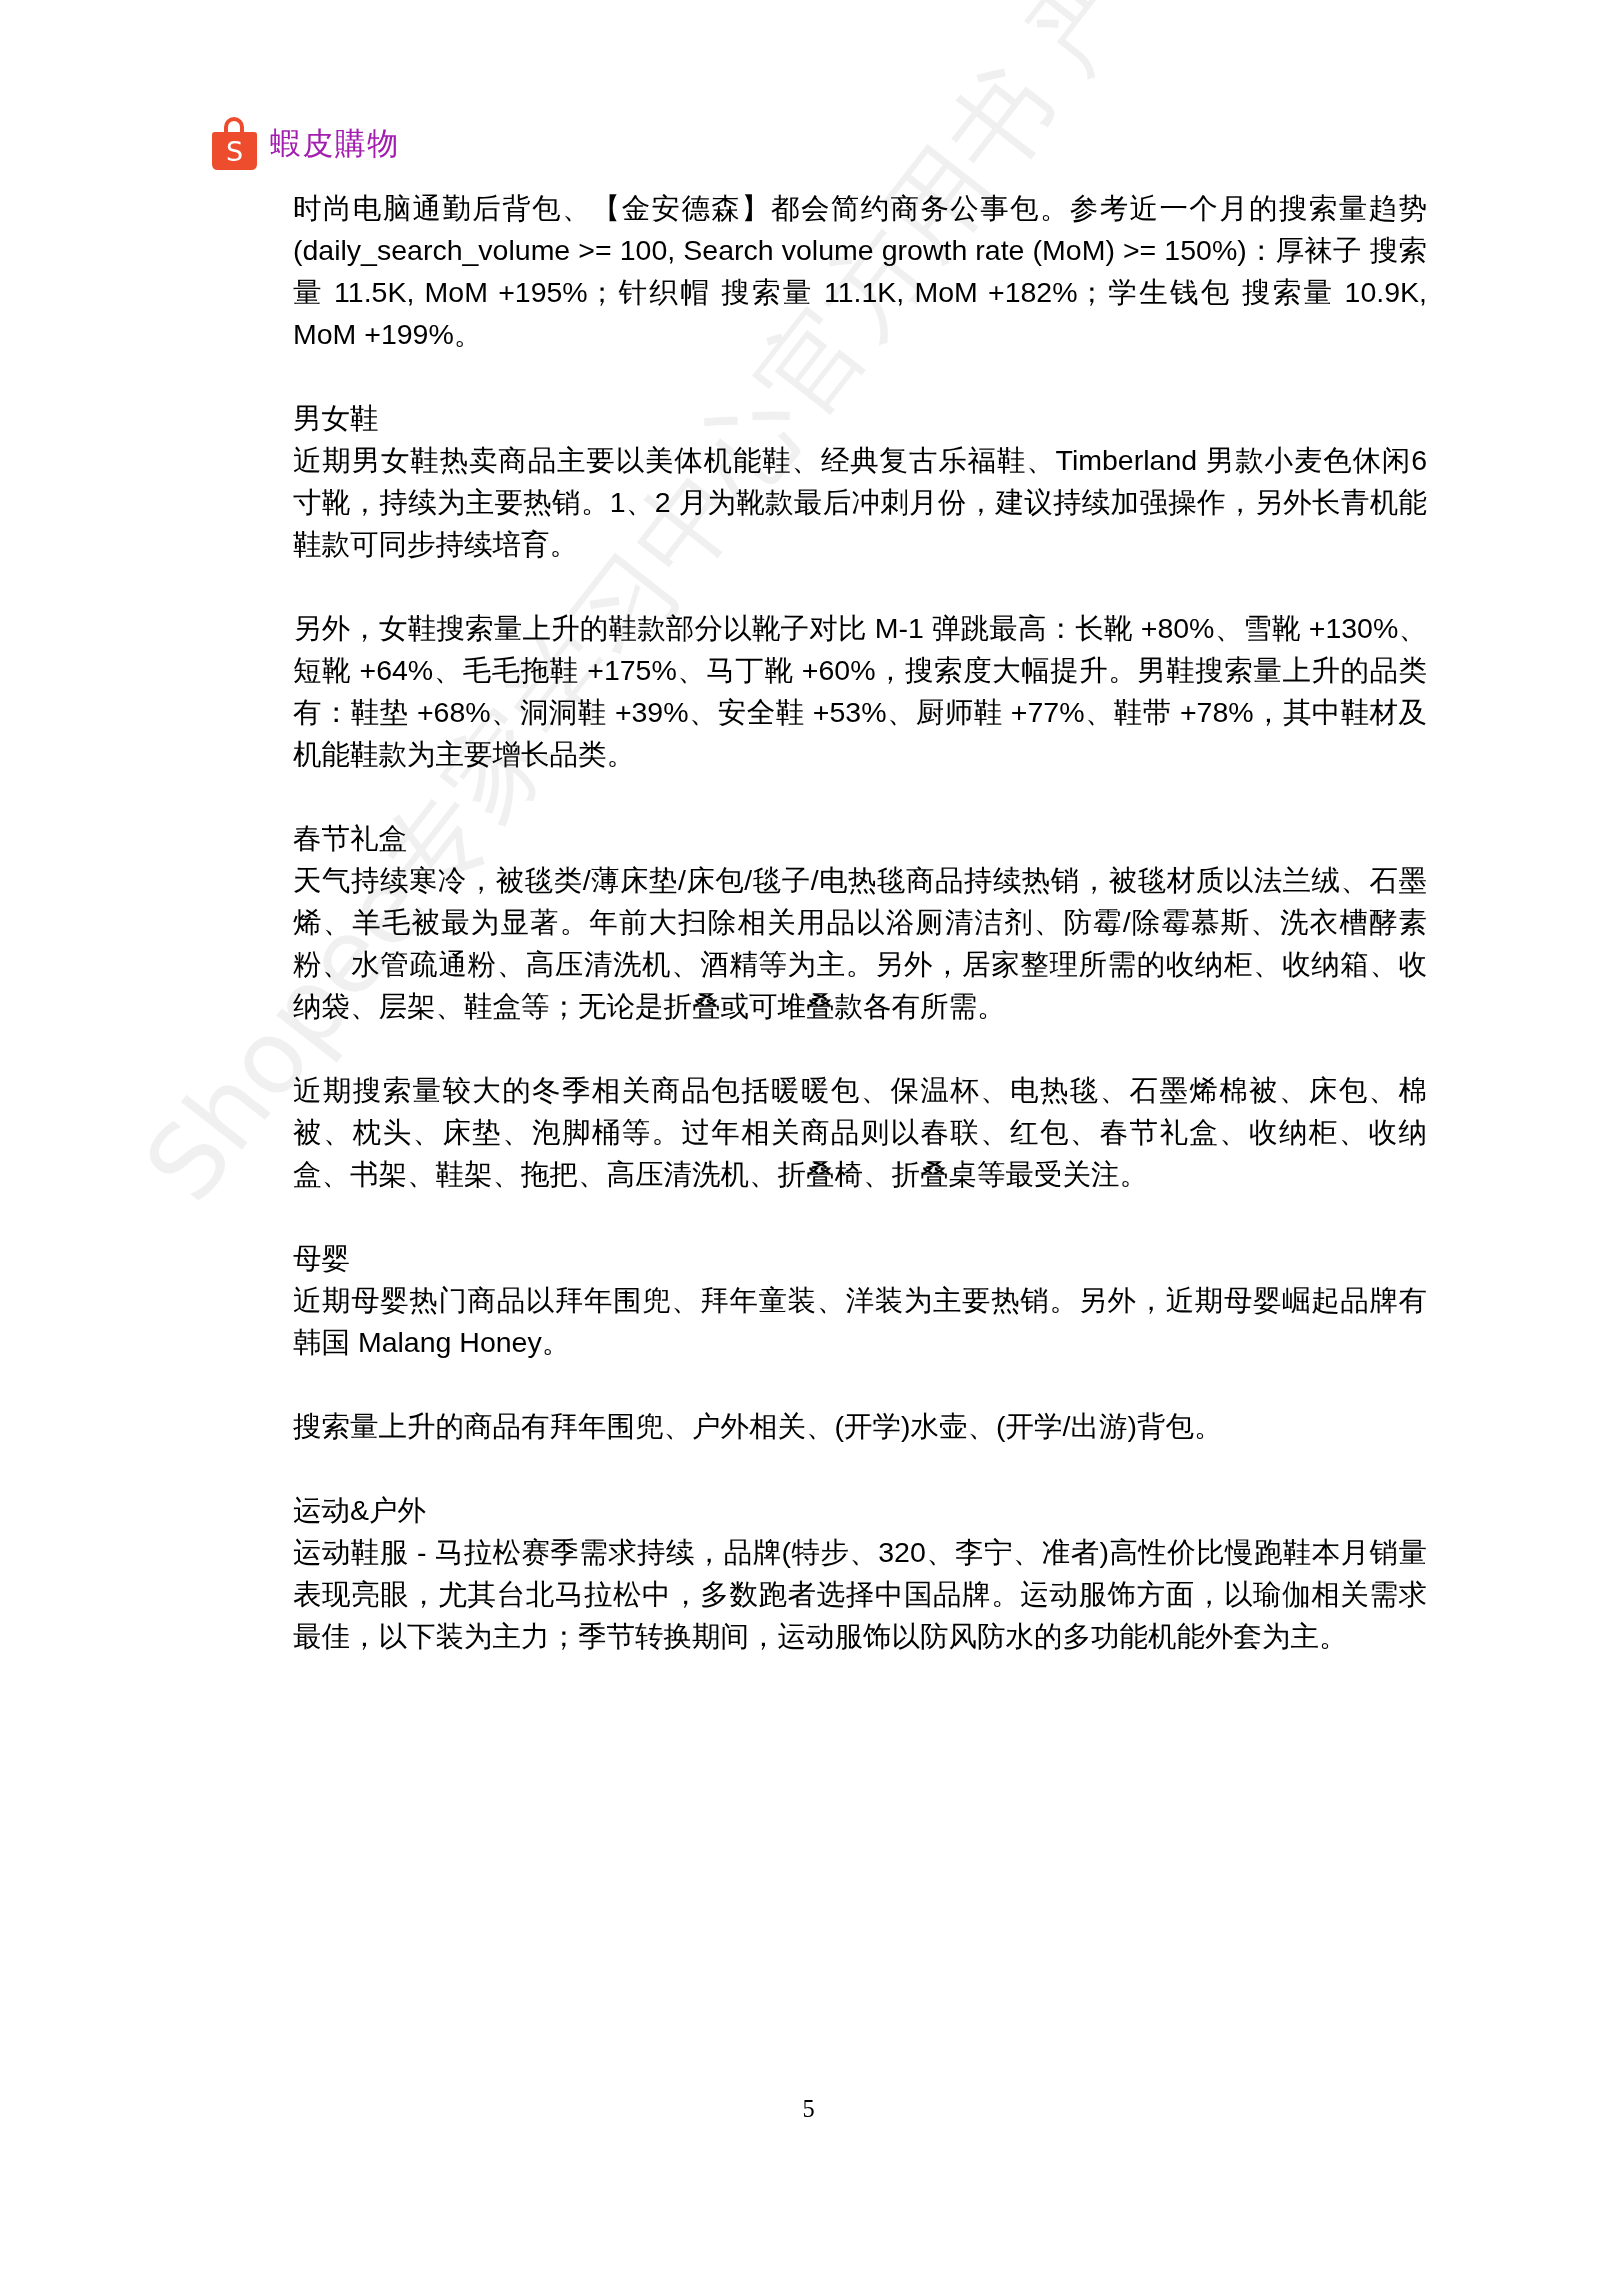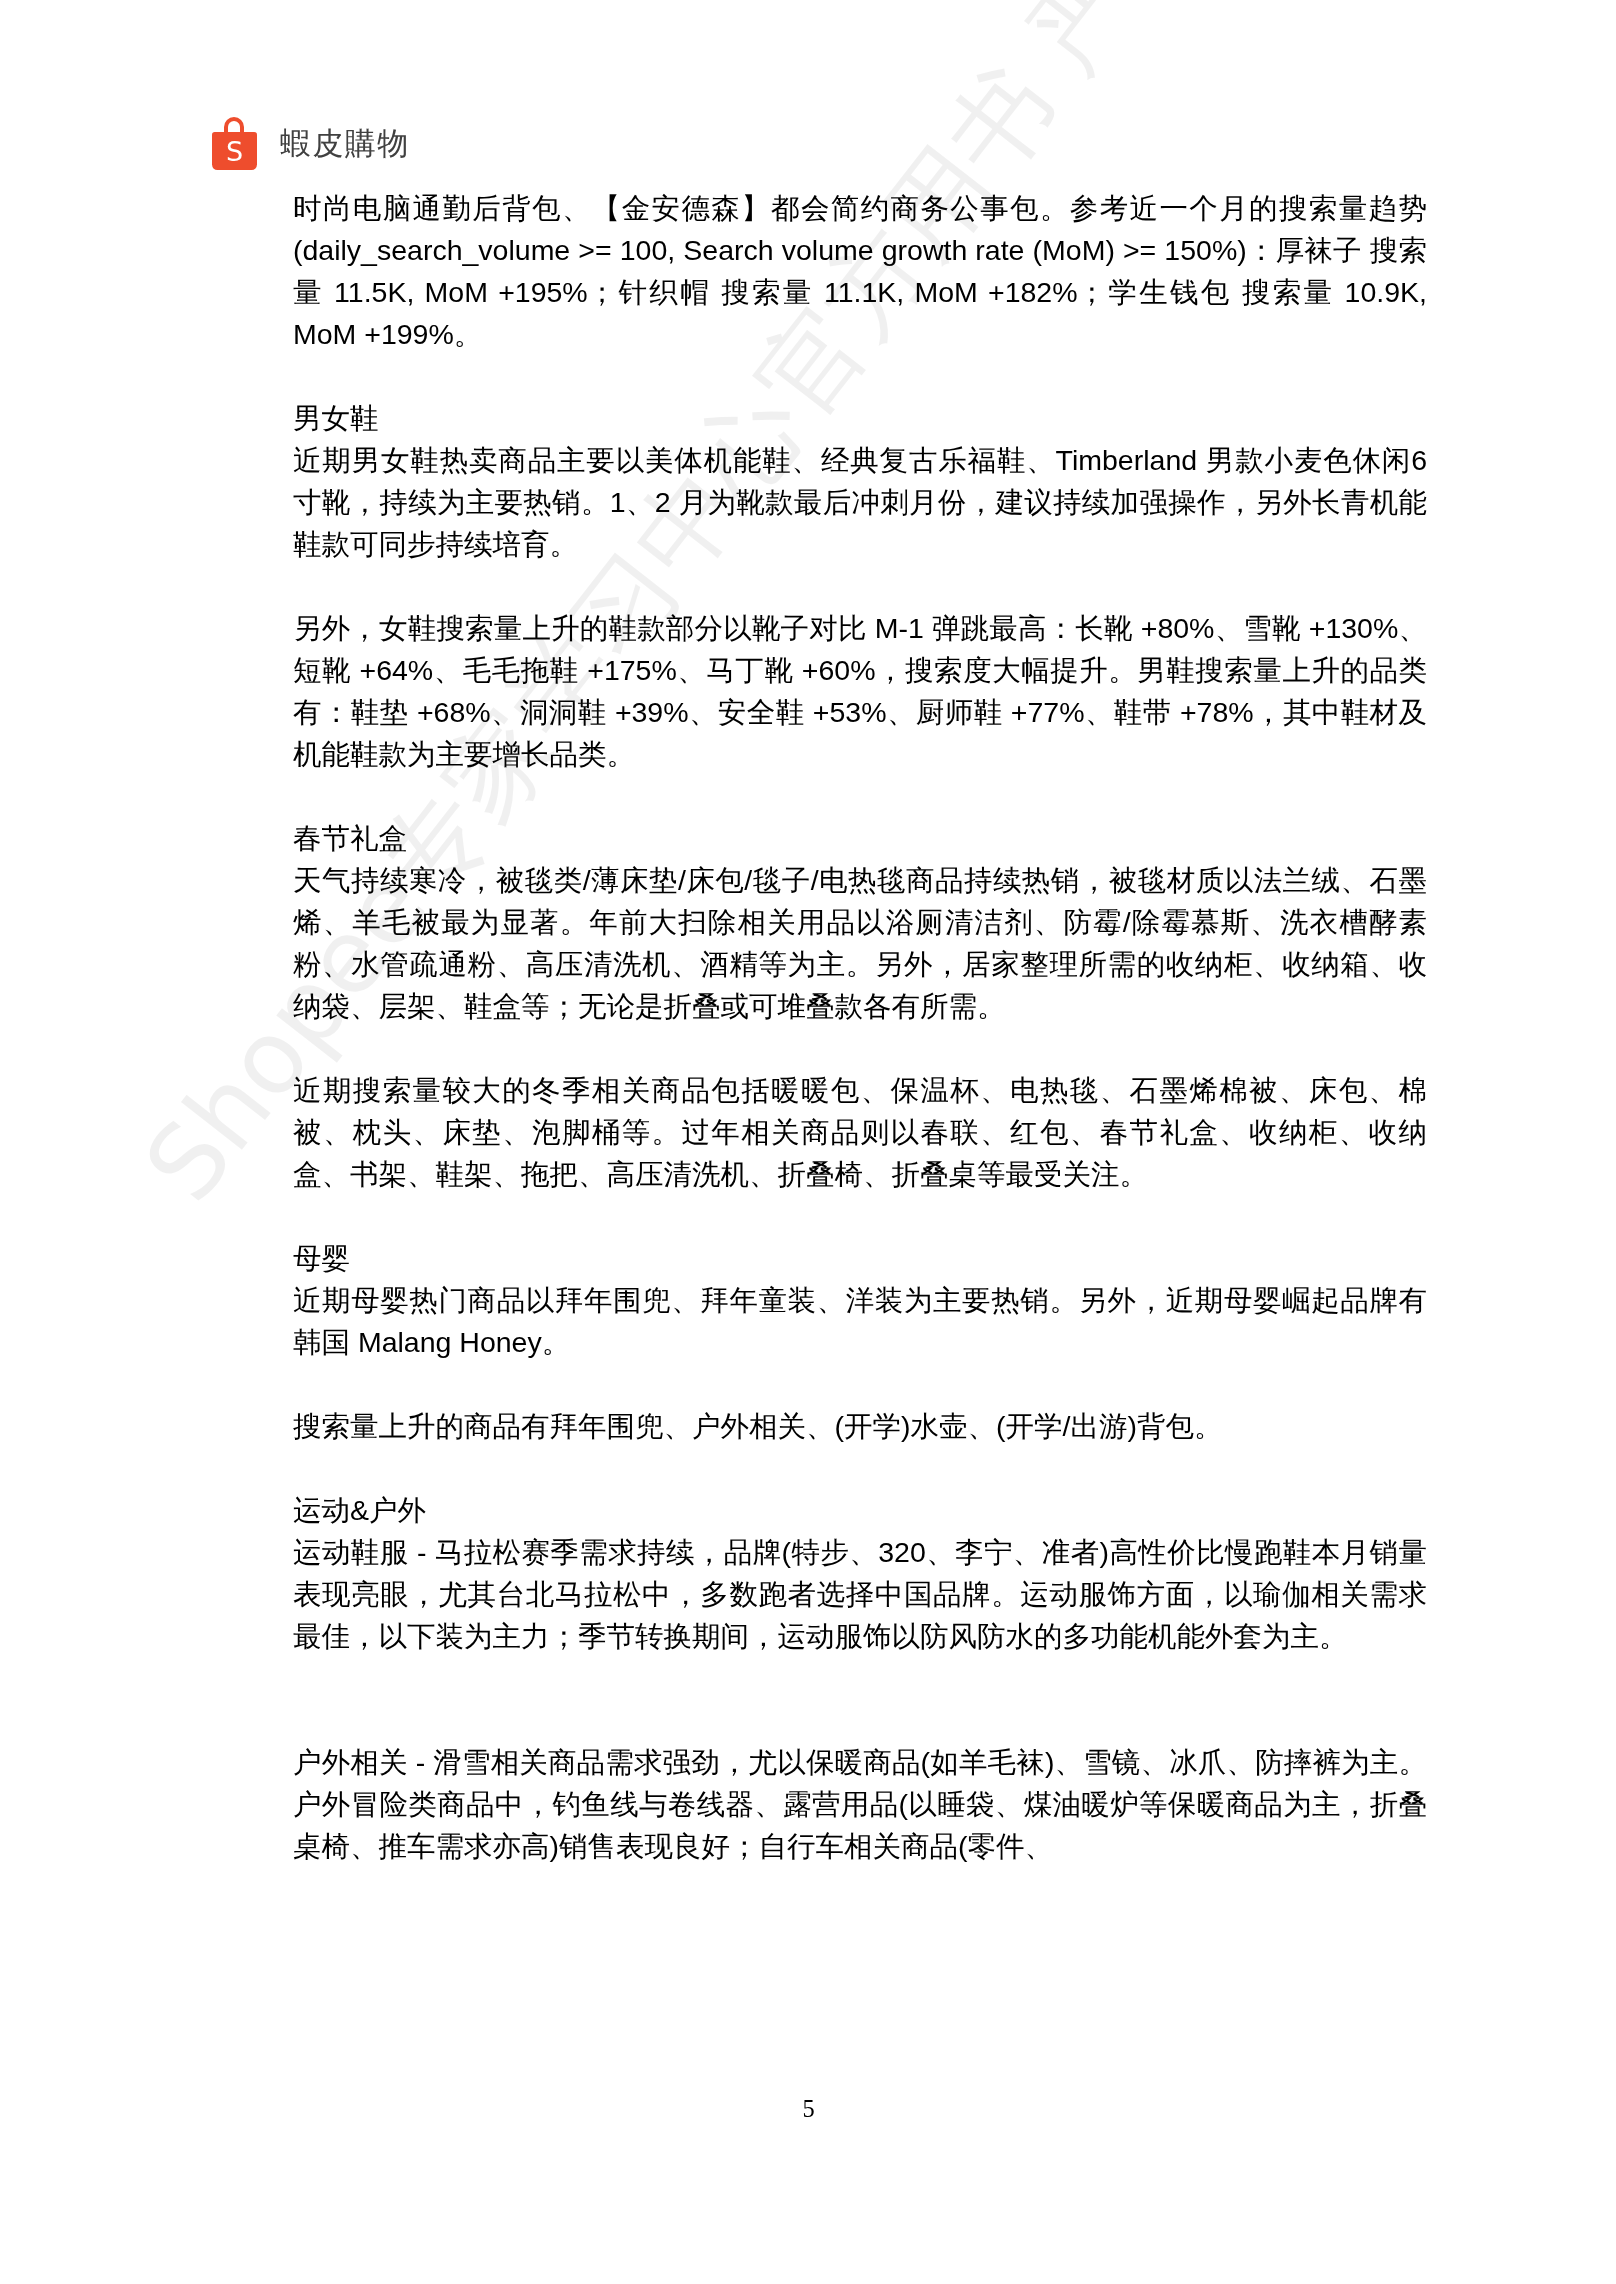--- a/index.html
+++ b/index.html
@@ -1,21 +1,21 @@
 <!DOCTYPE html>
 <html style="font-size:11px"><head>
 <meta charset="utf-8">
 <style>
   html, body { margin: 0; padding: 0; background: #ffffff; }
   body { width: 1617px; height: 2284px; position: relative; overflow: hidden; font-family: "Liberation Sans", "DejaVu Sans", sans-serif; color: #000; }
   .header-logo { position: absolute; left: 212px; top: 117px; display: flex; align-items: center; }
   .bag-icon { width: 46px; height: 54px; position: relative; }
   .bag-icon .handle { position: absolute; left: 12.2px; top: 0; width: 20.3px; height: 22px; border: 4.1px solid #ee4d2d; border-bottom: none; border-radius: 11px 11px 0 0; box-sizing: border-box; }
   .bag-icon .body { position: absolute; left: 0; top: 15px; width: 45px; height: 38px; background: #ee4d2d; border-radius: 2.7px 2.7px 5.4px 5.4px; display: flex; align-items: center; justify-content: center; color: #fff; font-size: 27px; font-family: "DejaVu Sans", sans-serif; }
-  .brand-name { margin-left: 22px; font-size: 31px; color: #404040; letter-spacing: 1.4px; font-family: "DejaVu Sans", sans-serif; }
+  .brand-name { margin-left: 12px; font-size: 31px; color: #a21caf; letter-spacing: 1.4px; font-family: "DejaVu Sans", sans-serif; }
   .content { position: absolute; left: 293px; top: 187px; width: 1134px; font-size: 28.5px; line-height: 42px; text-align: justify; }
   .content p { margin: 0; }
   .content .heading { margin: 0; }
   .content .gap { height: 42px; }
   .page-number { position: absolute; left: 0; right: 0; top: 2095px; text-align: center; font-family: "Liberation Serif", "DejaVu Serif", serif; font-size: 24.4px; }
   .watermark { position: absolute; left: 170px; top: 1119px; width: 1763px; transform: rotate(-52deg); transform-origin: left center; color: rgba(0,0,0,0.06); font-size: 102px; white-space: nowrap; pointer-events: none; font-family: "DejaVu Sans", sans-serif; }
 </style>
 </head>
 <body>
 
@@ -49,17 +49,16 @@
   <p class="heading">母婴</p>
   <p>近期母婴热门商品以拜年围兜、拜年童装、洋装为主要热销。另外，近期母婴崛起品牌有韩国 Malang Honey。</p>
   <div class="gap"></div>
   <p>搜索量上升的商品有拜年围兜、户外相关、(开学)水壶、(开学/出游)背包。</p>
   <div class="gap"></div>
 
   <p class="heading">运动&amp;户外</p>
   <p>运动鞋服 - 马拉松赛季需求持续，品牌(特步、320、李宁、准者)高性价比慢跑鞋本月销量表现亮眼，尤其台北马拉松中，多数跑者选择中国品牌。运动服饰方面，以瑜伽相关需求最佳，以下装为主力；季节转换期间，运动服饰以防风防水的多功能机能外套为主。</p>
   <div class="gap"></div>
   <div class="gap"></div>
-  <p>户外相关 - 滑雪相关商品需求强劲，尤以保暖商品(如羊毛袜)、雪镜、冰爪、防摔裤为主。户外冒险类商品中，钓鱼线与卷线器、露营用品(以睡袋、煤油暖炉等保暖商品为主，折叠桌椅、推车需求亦高)销售表现良好；自行车相关商品(零件、</p>
 </div>
 
 <div class="page-number">5</div>
 
 
 </body></html>

